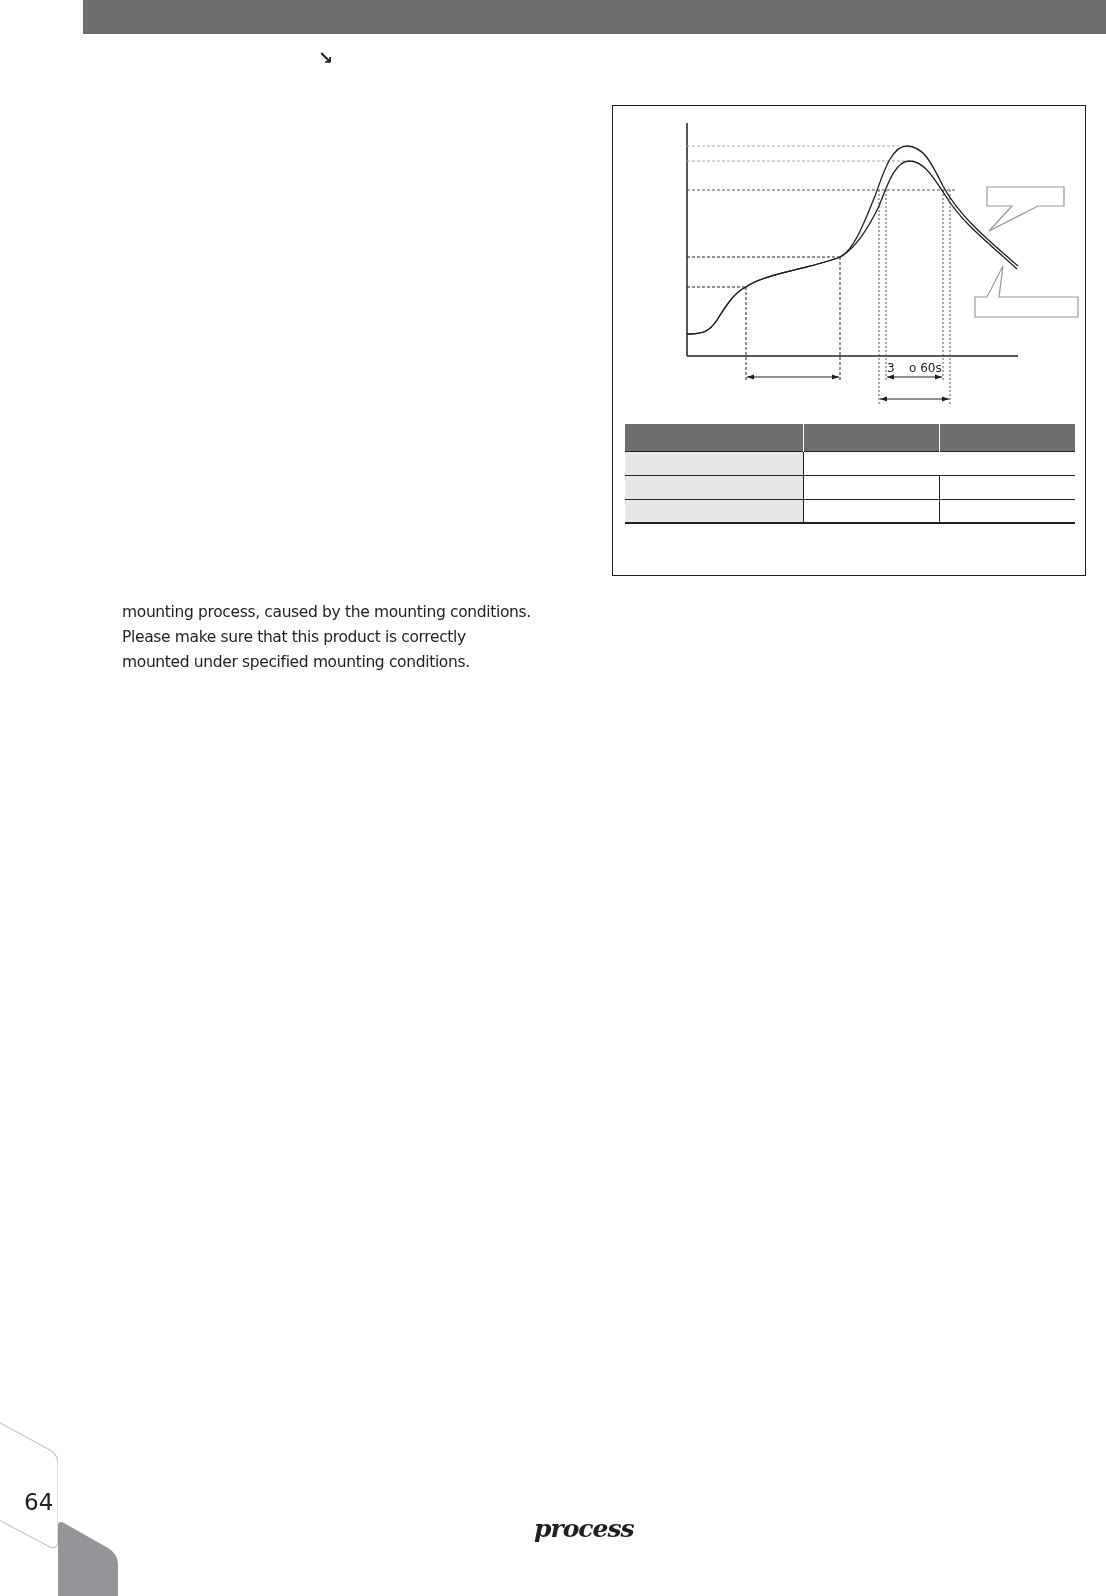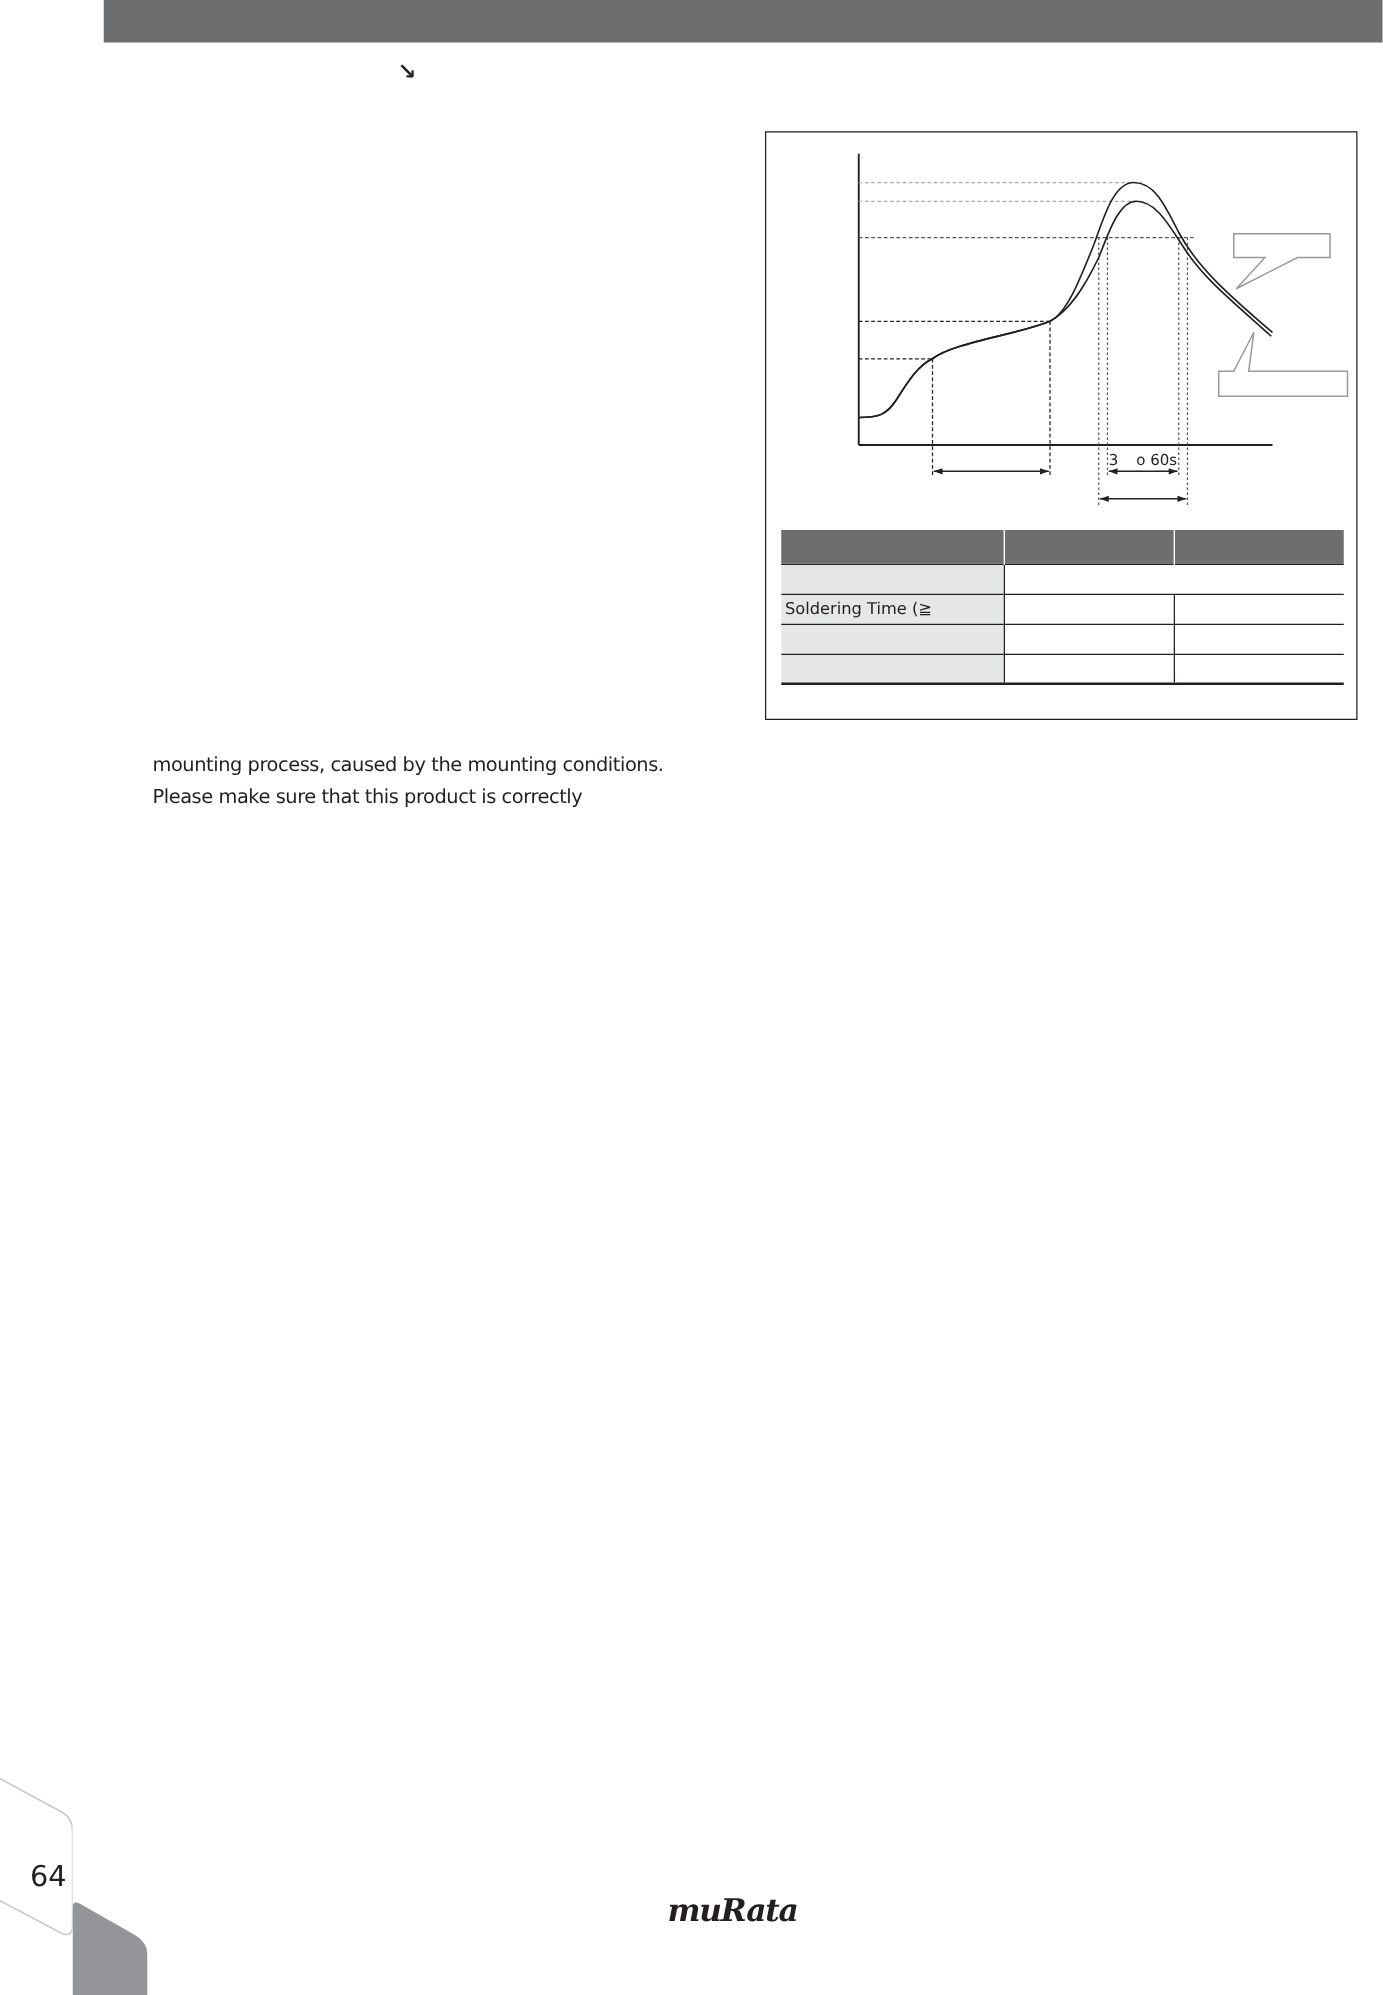--- a/index.html
+++ b/index.html
@@ -91,44 +91,40 @@
         <tr>
       <th></th>
       <th></th>
       <th></th>
     </tr>
     <tr>
       <td></td>
       <td colspan="2"></td>
     </tr>
     <tr>
-      <td>Soldering Time (≧</td>
-      <td></td>
-      <td></td>
-    </tr>
-    <tr>
       <td></td>
       <td></td>
       <td></td>
     </tr>
     <tr>
       <td></td>
       <td></td>
       <td></td>
     </tr>
   </tbody>
     </table>
 </div>
 
 <div class="body-text">
   <div class="indent">mounting process, caused by the mounting conditions.</div>
   <div class="indent">Please make sure that this product is correctly</div>
+  <div class="indent">mounted under specified mounting conditions.</div>
 </div>
 
 <svg class="page-tab-outline" viewBox="0 0 78 140">
   <path d="M0,2 L70,40 Q78,45 78,54 L78,130 Q78,140 70,137 L0,100" fill="#fff" stroke="#c8c8c8" stroke-width="1.2"></path>
 </svg>
 <div class="page-number">64</div>
 <svg class="page-tab-filled" viewBox="0 0 60 76">
   <path d="M0,6 Q0,0 6,3 L50,28 Q60,34 60,44 L60,76 L0,76 Z" fill="#939598"></path>
 </svg>
 
-<div class="logo">muRata</div>
+<div class="logo">process</div>
 
 </body></html>

